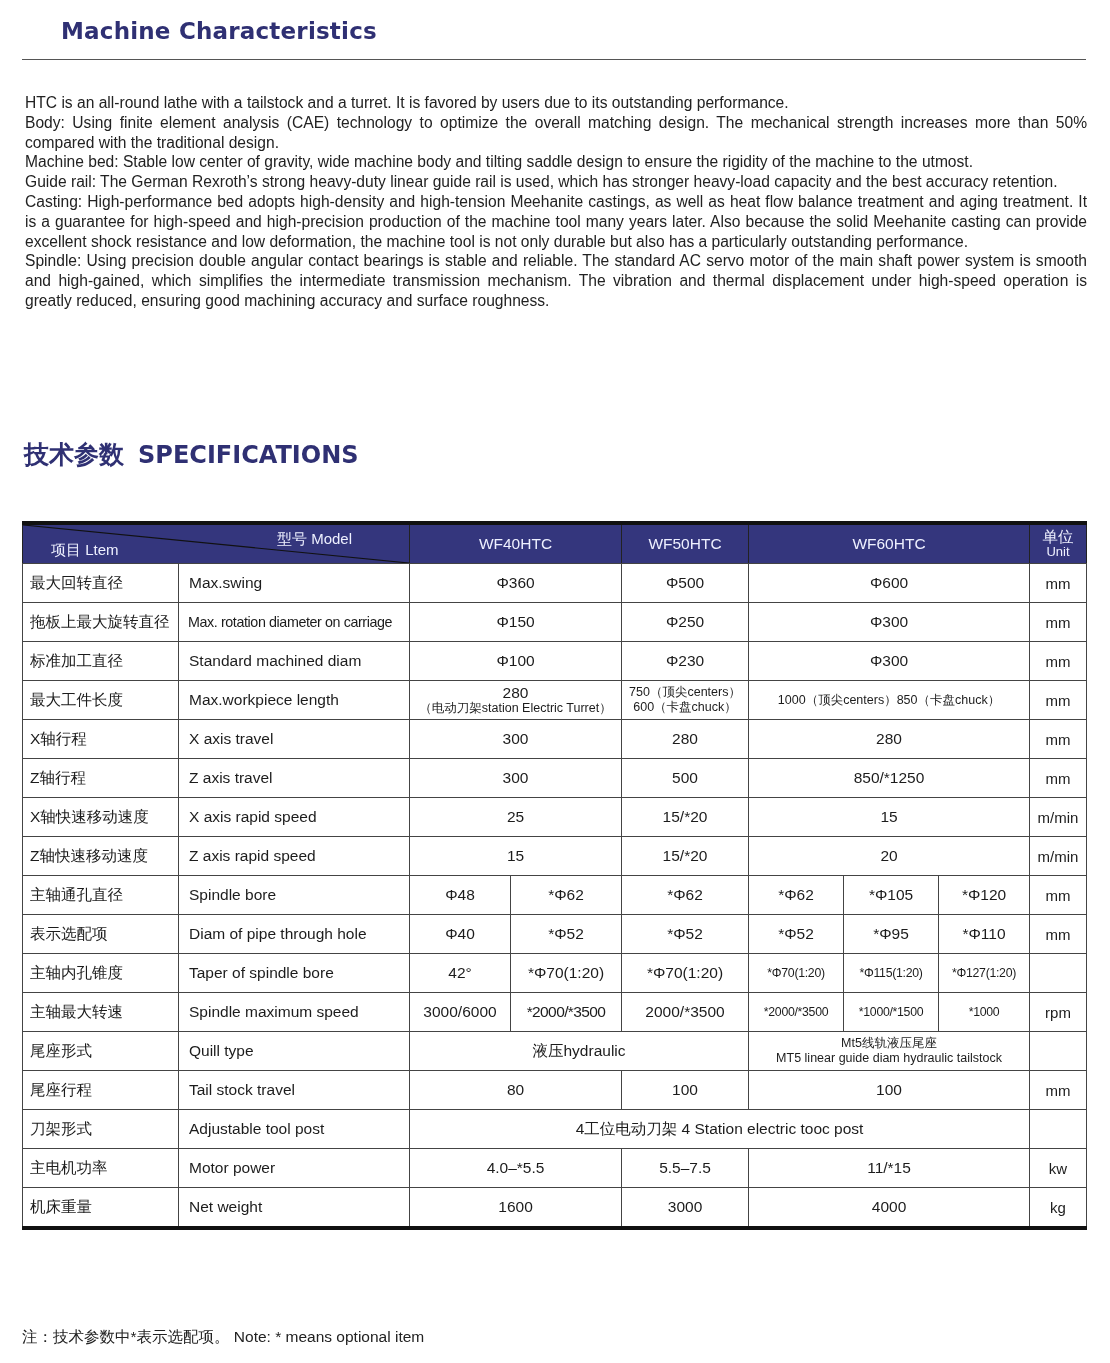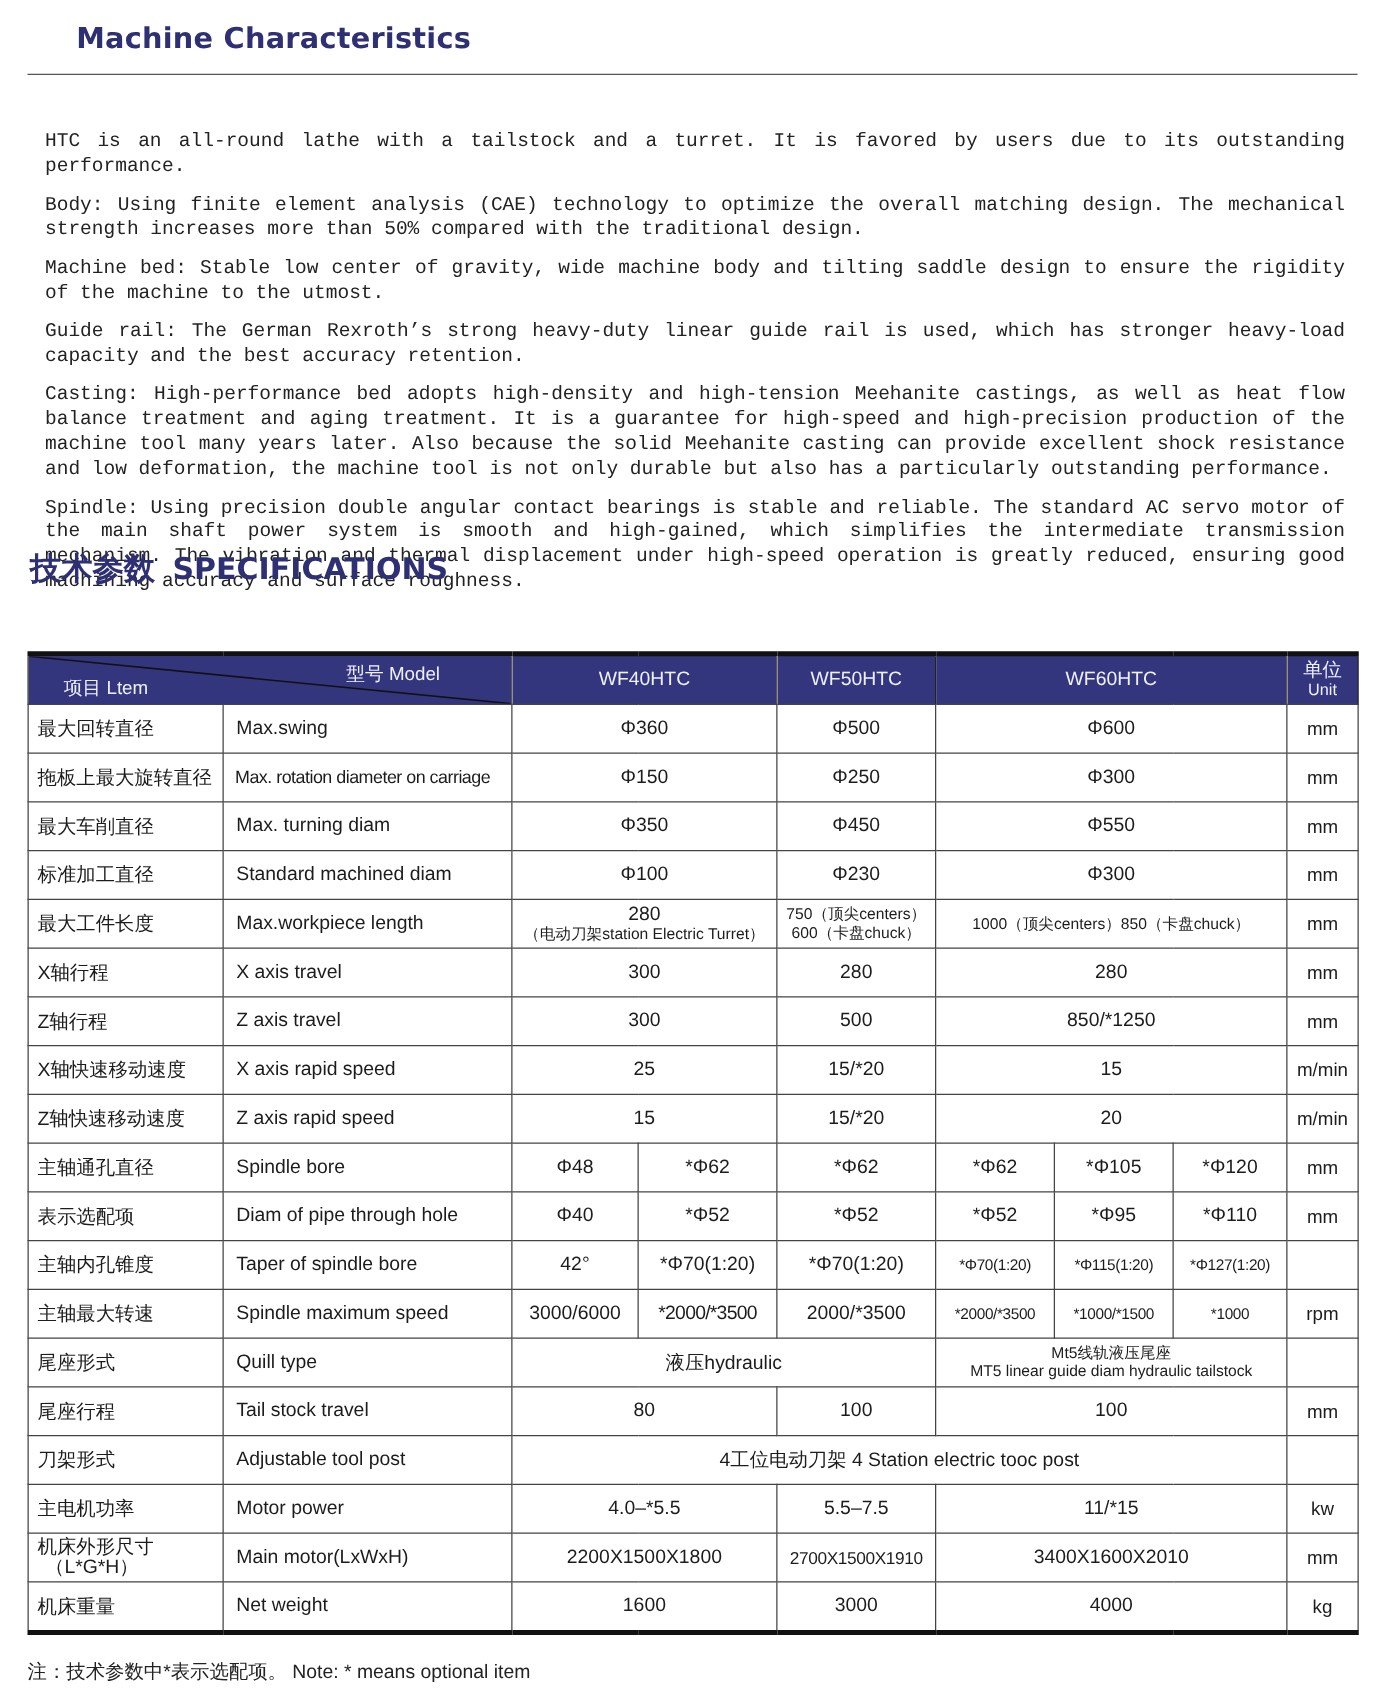--- a/index.html
+++ b/index.html
@@ -3,21 +3,21 @@
 <meta charset="utf-8">
 <style>
   html, body { margin: 0; padding: 0; background: #ffffff; }
   body { width: 1110px; height: 1363px; position: relative; overflow: hidden;
          font-family: "Liberation Sans", "DejaVu Sans", sans-serif; color: #1c1c1c; }
   .title1 { position: absolute; left: 24px; top: 18px; font-size: 23px; font-weight: bold;
             color: #2f3073; letter-spacing: 0.2px; font-family: "DejaVu Sans", sans-serif; margin-left: 37px; }
   .rule { position: absolute; left: 22px; top: 59px; width: 1064px; height: 1px; background: #555; }
   .intro { position: absolute; left: 25px; top: 93px; width: 1062px; font-size: 15.6px;
            line-height: 19.8px; text-align: justify; color: #222; }
-  .intro p { margin: 11px; text-align: justify; font-family: Liberation Mono, monospace; }
+  .intro p { margin: 0; text-align: justify; }
   .title2 { position: absolute; left: 24px; top: 438px; font-size: 25px; font-weight: bold;
             color: #2f3073; font-family: "DejaVu Sans", sans-serif; }
   .title2 .en { margin-left: 14px; font-size: 24px; }
 
   table.spec { position: absolute; left: 22px; top: 485px; width: 1064px; border-collapse: collapse;
                table-layout: fixed; font-size: 15.5px; margin-top: 36px; }
   table.spec td, table.spec th { border: 1px solid #444; padding: 0; height: 38px;
                text-align: center; vertical-align: middle; overflow: hidden; }
   table.spec thead th { background: #34367d; color: #eef0ff; font-weight: normal; height: 38px;
                border-top: 4px solid #111; border-left: 1px solid #222; border-right: 1px solid #222;
@@ -99,28 +99,20 @@
     </tr>
     <tr>
       <td class="cn">拖板上最大旋转直径</td>
       <td class="en tiny" style="font-size:14.3px;letter-spacing:-0.4px;padding-left:9px;">Max. rotation diameter on carriage</td>
       <td colspan="2">Φ150</td>
       <td>Φ250</td>
       <td colspan="3">Φ300</td>
       <td class="unit">mm</td>
     </tr>
     <tr>
-      <td class="cn">最大车削直径</td>
-      <td class="en">Max. turning diam</td>
-      <td colspan="2">Φ350</td>
-      <td>Φ450</td>
-      <td colspan="3">Φ550</td>
-      <td class="unit">mm</td>
-    </tr>
-    <tr>
       <td class="cn">标准加工直径</td>
       <td class="en">Standard machined diam</td>
       <td colspan="2">Φ100</td>
       <td>Φ230</td>
       <td colspan="3">Φ300</td>
       <td class="unit">mm</td>
     </tr>
 
     <tr>
       <td class="cn">最大工件长度</td>
@@ -244,31 +236,20 @@
 
     <tr>
       <td class="cn">主电机功率</td>
       <td class="en">Motor power</td>
       <td colspan="2">4.0–*5.5</td>
       <td>5.5–7.5</td>
       <td colspan="3">11/*15</td>
       <td class="unit">kw</td>
     </tr>
 
-    <tr>
-      <td class="cn cn-small">
-        <div>机床外形尺寸</div>
-        <div style="padding-left:6px;">（L*G*H）</div>
-      </td>
-      <td class="en">Main motor(LxWxH)</td>
-      <td colspan="2">2200X1500X1800</td>
-      <td class="tiny" style="font-size:13.8px;">2700X1500X1910</td>
-      <td colspan="3">3400X1600X2010</td>
-      <td class="unit">mm</td>
-    </tr>
 
     <tr>
       <td class="cn">机床重量</td>
       <td class="en">Net weight</td>
       <td colspan="2">1600</td>
       <td>3000</td>
       <td colspan="3">4000</td>
       <td class="unit">kg</td>
     </tr>
   </tbody>

